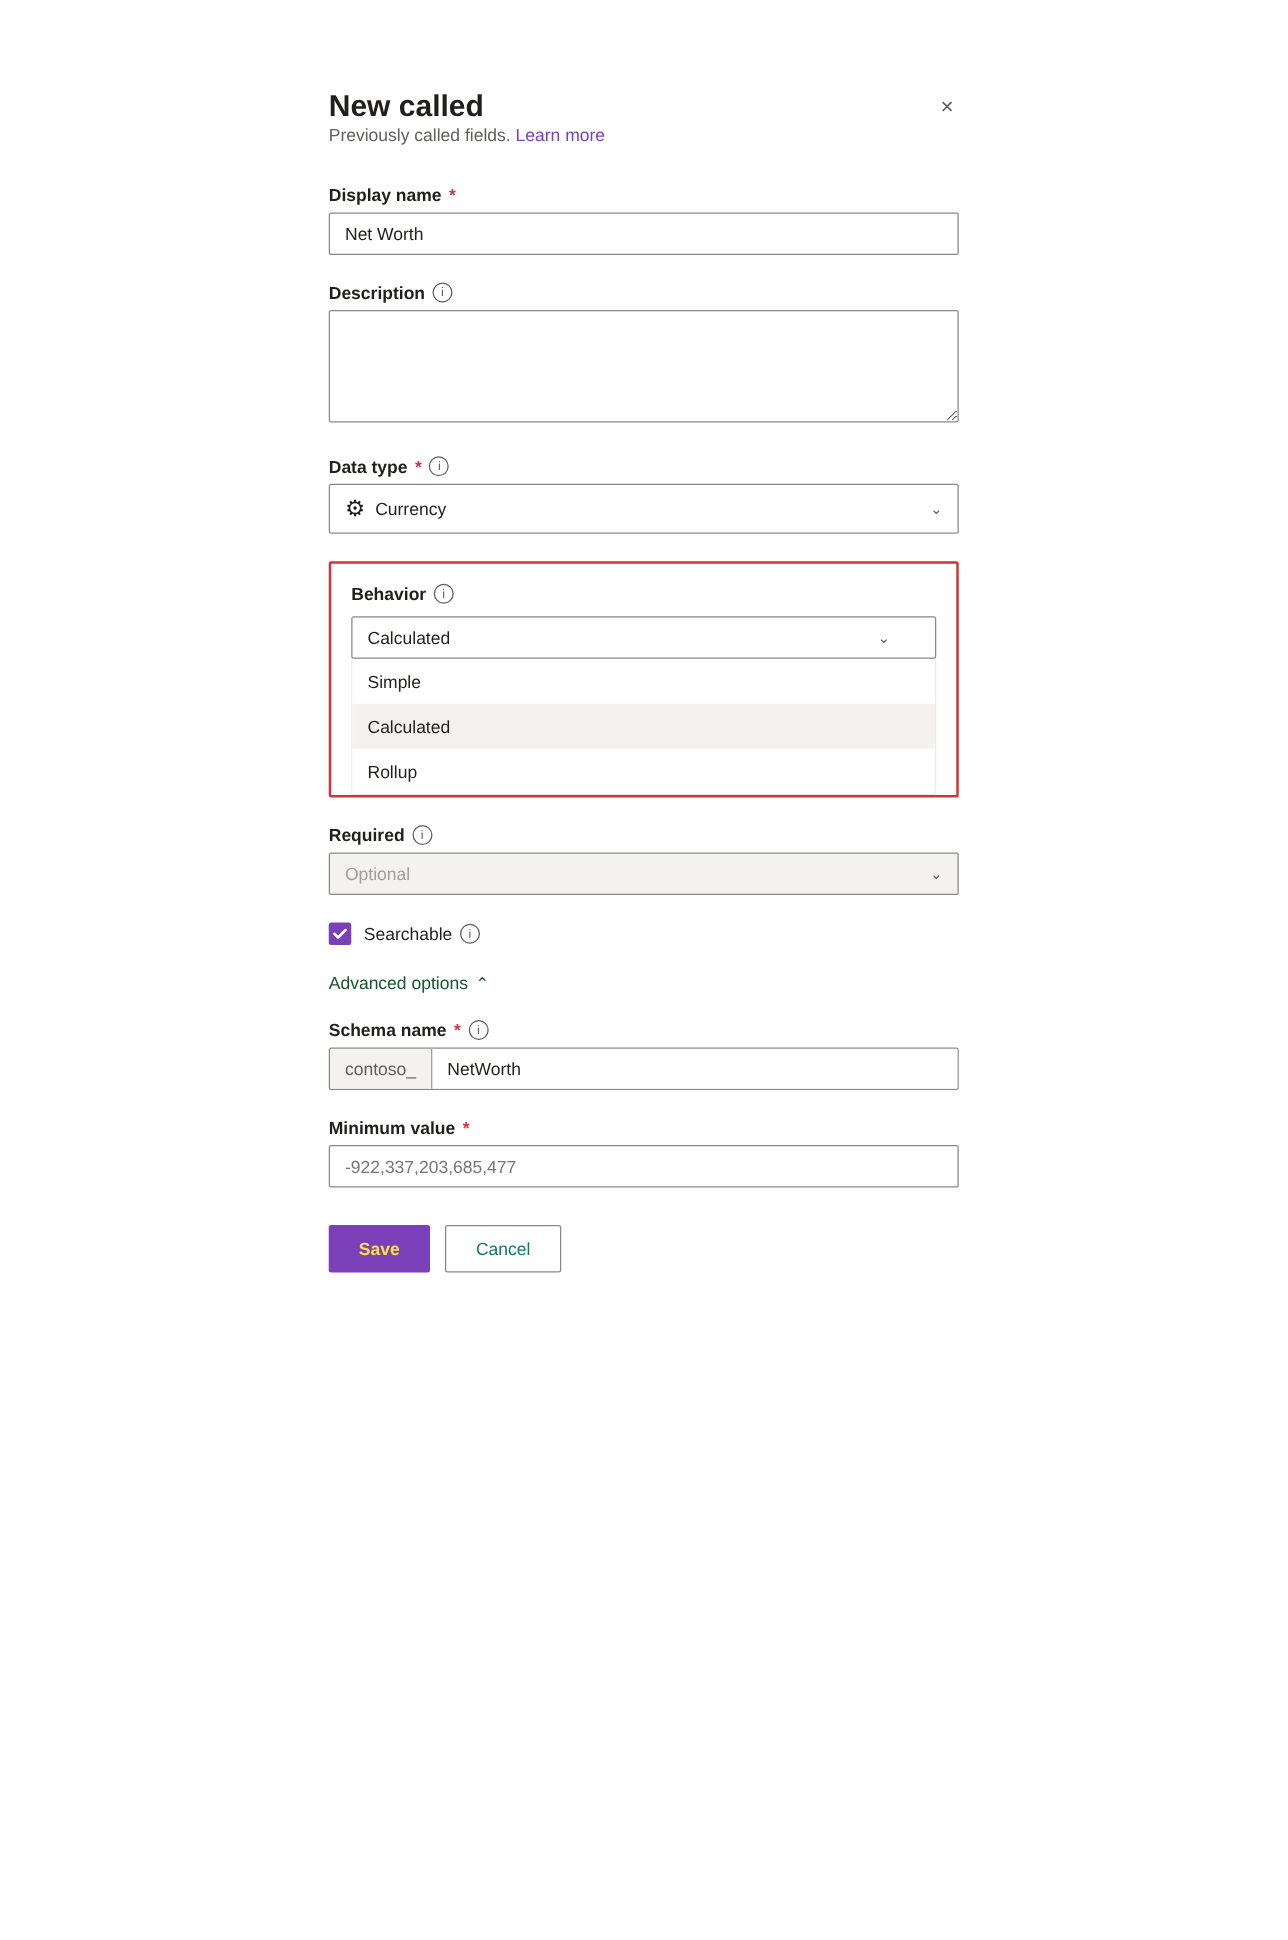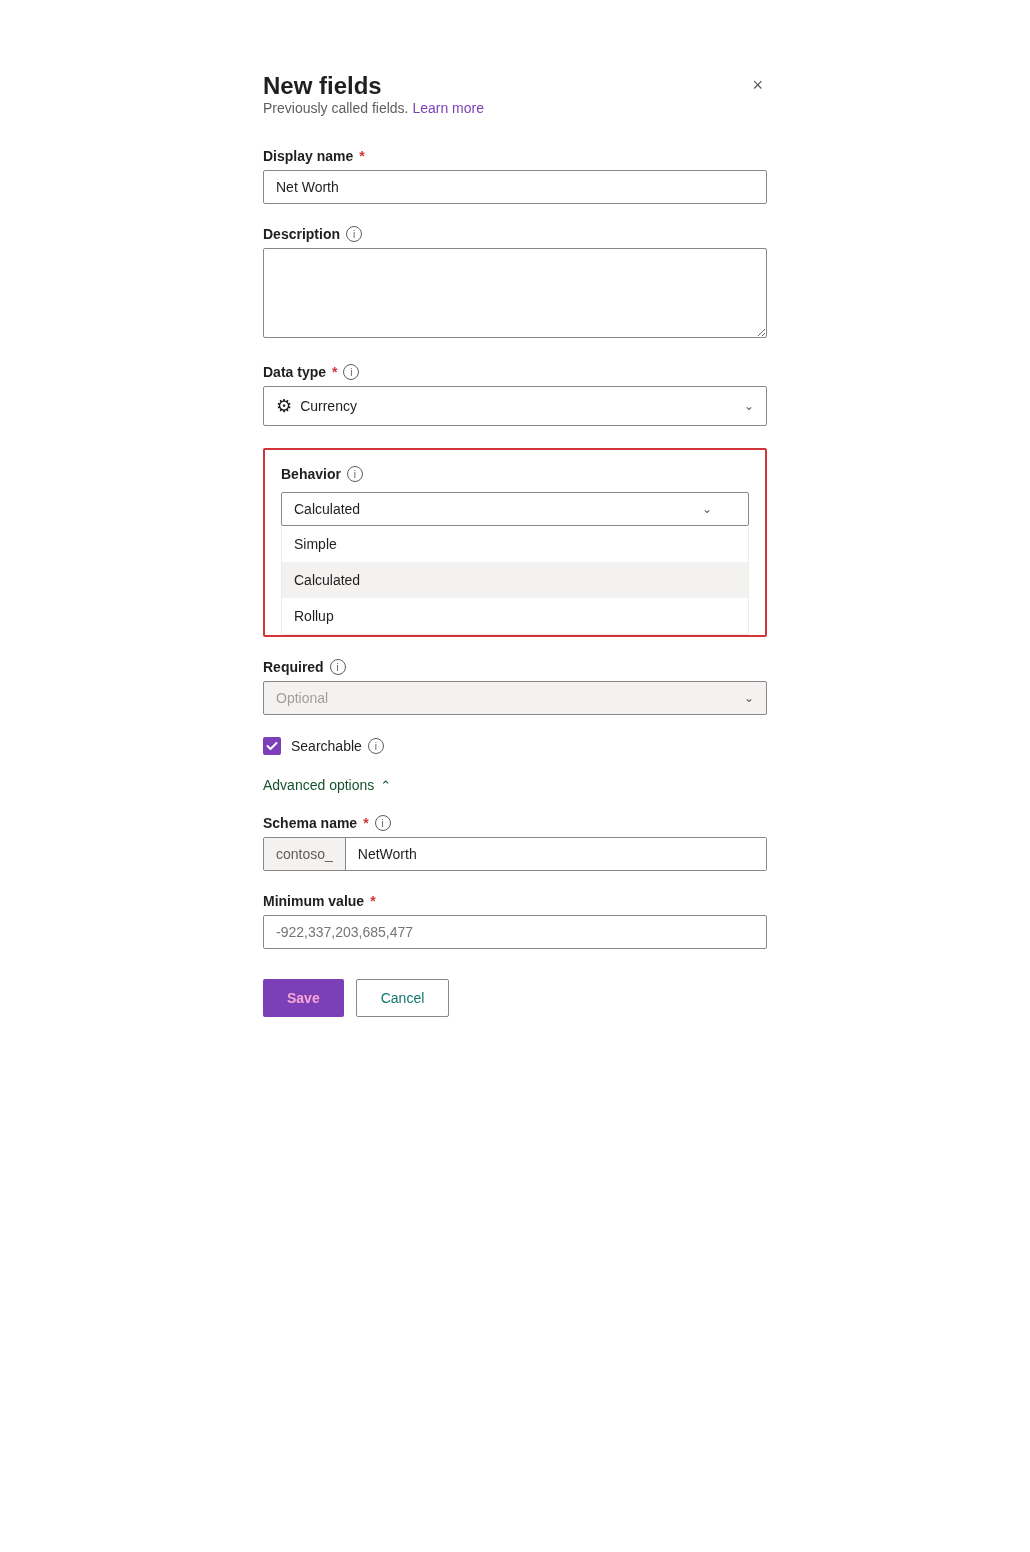--- a/index.html
+++ b/index.html
@@ -238,21 +238,21 @@
       outline: none;
       font-family: inherit;
     }
     .button-row {
       display: flex;
       gap: 12px;
       margin-top: 30px;
     }
     .btn-save {
       background: #7b3fb8;
-      color: #f9a8d4;
+      color: #fde047;
       border: none;
       border-radius: 2px;
       padding: 10px 24px;
       font-size: 14px;
       font-weight: 600;
       cursor: pointer;
       font-family: inherit;
     }
     .btn-cancel {
       background: #fff;
@@ -284,21 +284,21 @@
       color: #a19f9d;
     }
   </style>
 </head>
 <body>
 
 <div class="panel">
 
   <div class="panel-header">
     <div>
-      <h1 class="panel-title">New fields</h1>
+      <h1 class="panel-title">New called</h1>
       <p class="subtitle">
         <span>Previously called fields.</span>
         <a href="#">Learn more</a>
       </p>
     </div>
     <button class="close-btn">×</button>
   </div>
 
   <div class="form-group">
     <div class="field-label">

